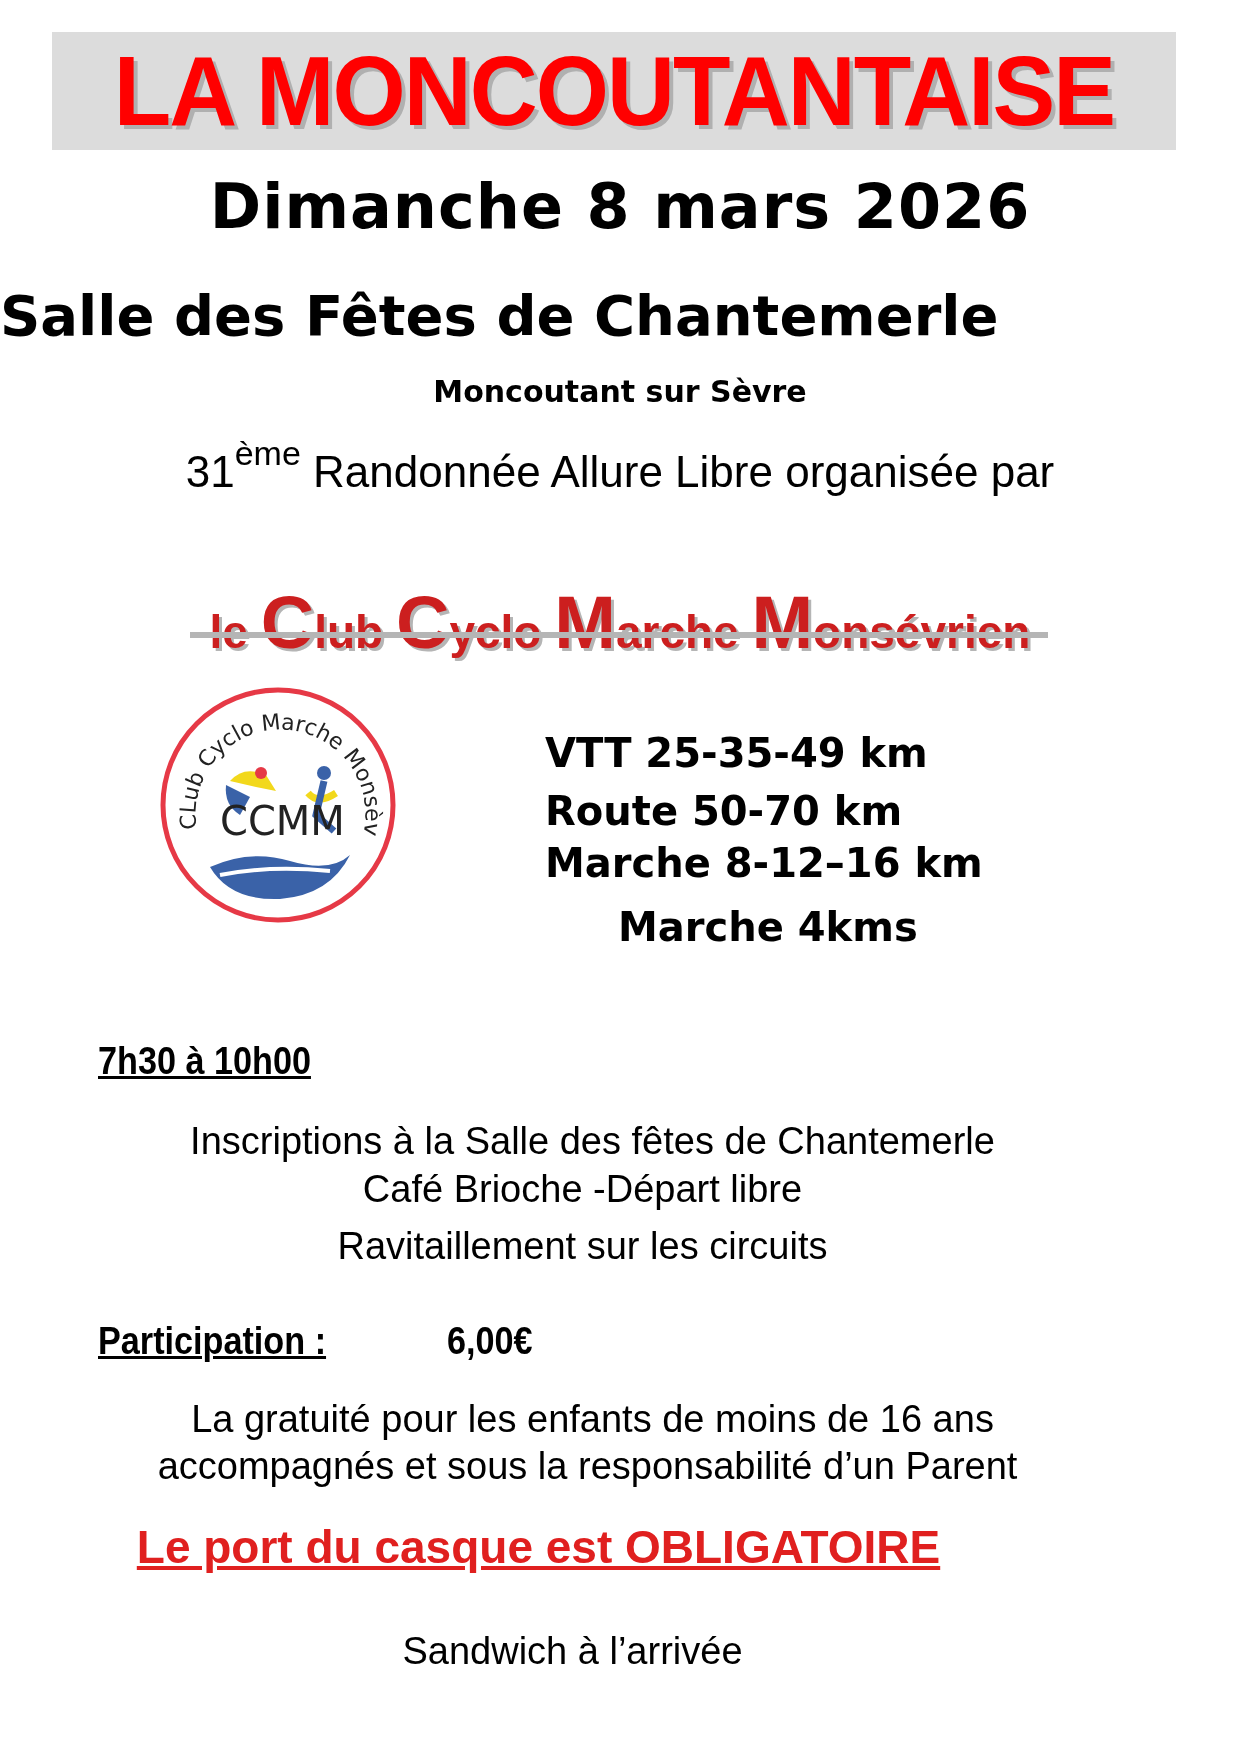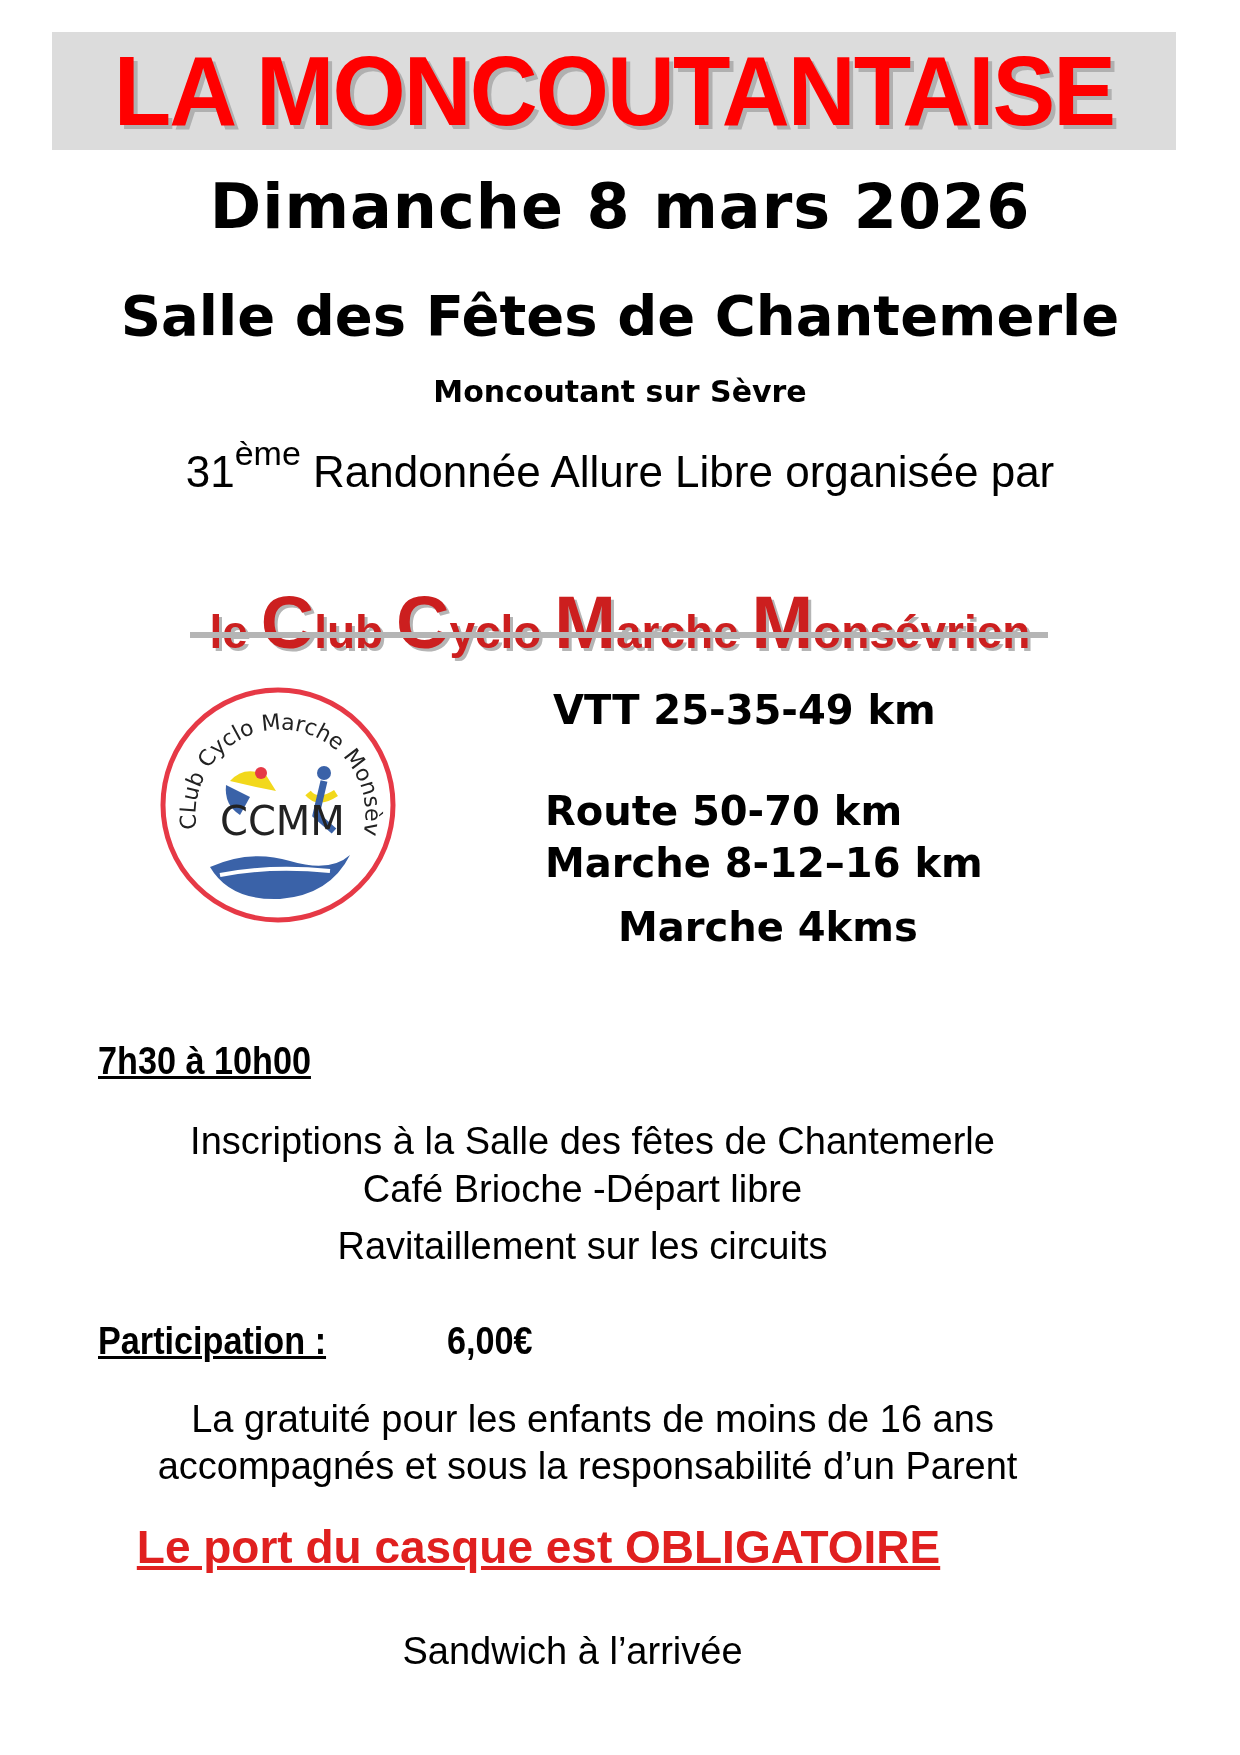--- a/index.html
+++ b/index.html
@@ -2,21 +2,21 @@
 <html><head>
 <meta charset="utf-8">
 <style>
   html, body { margin: 0; padding: 0; background: #ffffff; }
   body { width: 1240px; height: 1755px; position: relative; overflow: hidden; font-family: "Liberation Sans", sans-serif; color: #000; }
   .abs { position: absolute; }
   .title-band { left: 52px; top: 32px; width: 1124px; height: 118px; background: #dcdcdc; }
   .title { left: 52px; top: 32px; width: 1124px; height: 118px; text-align: center; line-height: 118px; font-family: "Liberation Sans", sans-serif; font-weight: bold; font-size: 98px; color: #ff0000; letter-spacing: -2px; text-shadow: 4px 4px 0 #b0b0b0; transform: scaleX(0.96); }
   .comic { font-family: "DejaVu Sans", sans-serif; font-weight: bold; }
   .date { left: 0; top: 170px; width: 1240px; text-align: center; font-size: 62px; letter-spacing: 1px; }
-  .venue { left: 0; top: 283px; width: 1240px; text-align: center; font-size: 56px; }
+  .venue { left: 0; top: 283px; width: 1240px; text-align: left; font-size: 56px; }
   .town { left: 0; top: 374px; width: 1240px; text-align: center; font-size: 30px; }
   .rando { left: 0; top: 447px; width: 1240px; text-align: center; font-size: 44px; font-weight: normal; }
   .rando sup { font-size: 34px; vertical-align: 22px; line-height: 0; }
   .club { left: 0; top: 580px; width: 1240px; text-align: center; font-family: "Liberation Sans", sans-serif; font-weight: bold; color: #cc1f1f; font-size: 46px; text-shadow: 3px 3px 0 #b5b5b5; }
   .club .big { font-size: 74px; }
   .club-line { left: 190px; top: 632px; width: 858px; height: 6px; background: #b5b5b5; }
   .logo { left: 158px; top: 685px; width: 240px; height: 240px; }
   .dist { left: 545px; font-size: 40px; }
   .time { left: 98px; top: 1040px; font-size: 38px; font-weight: bold; text-decoration: underline; transform: scaleX(0.9); transform-origin: left; }
   .center-line { left: 0; width: 1185px; text-align: center; font-size: 38px; }
@@ -59,21 +59,21 @@
     <circle cx="103" cy="88" r="6" fill="#e63946"></circle>
     <path d="M 150 108 q 10 12 28 0" stroke="#f2d81c" stroke-width="7" fill="none"></path>
     <circle cx="166" cy="88" r="7" fill="#3a62a8"></circle>
     <path d="M 166 96 l -8 34 l 18 16" stroke="#3a62a8" stroke-width="7" fill="none"></path>
     <text x="62" y="150" font-family="DejaVu Sans, sans-serif" font-size="40" fill="#222">CCMM</text>
     <path d="M 52 182 q 40 -18 80 -6 q 40 12 60 -6 q -20 40 -70 44 q -50 2 -70 -32 z" fill="#3a62a8"></path>
     <path d="M 62 190 q 50 -10 110 -4" stroke="#ffffff" stroke-width="4" fill="none"></path>
   </svg>
 </div>
 
-<div class="abs comic dist" style="top:687px;margin-left:8px;">VTT 25-35-49 km</div>
+<div class="abs comic dist" style="top:730px;">VTT 25-35-49 km</div>
 <div class="abs comic dist" style="top:788px;">Route 50-70 km</div>
 <div class="abs comic dist" style="top:824px;margin-top:16px;">Marche 8-12–16 km</div>
 <div class="abs comic dist" style="top:904px; left:618px;">Marche 4kms</div>
 
 <div class="abs time">7h30 à 10h00</div>
 
 <div class="abs center-line" style="top:1120px;">Inscriptions à la Salle des fêtes de Chantemerle</div>
 <div class="abs center-line" style="top:1168px; left:-10px;">Café Brioche -Départ libre</div>
 <div class="abs center-line" style="top:1225px; left:-10px;">Ravitaillement sur les circuits</div>
 

